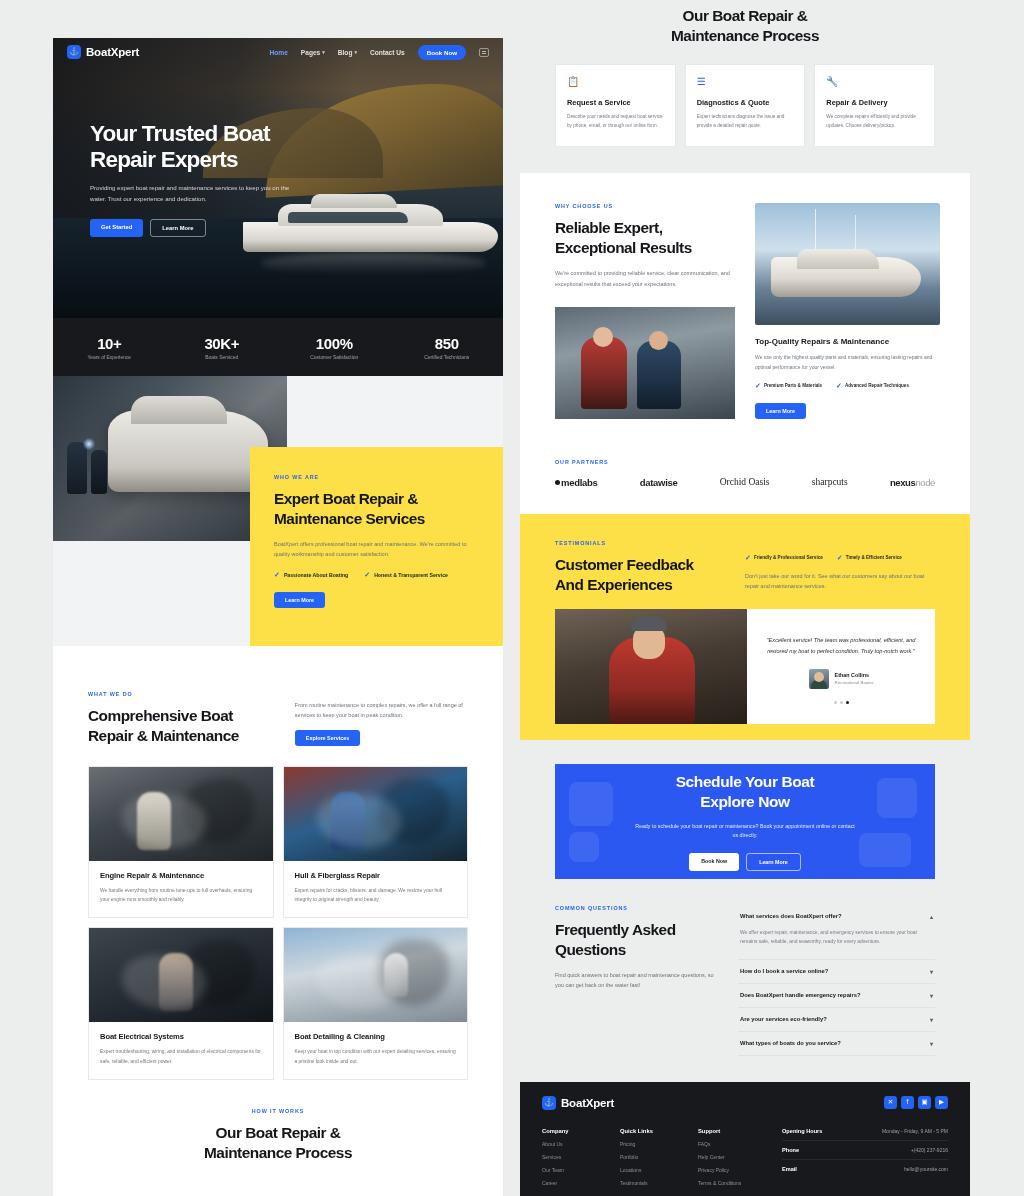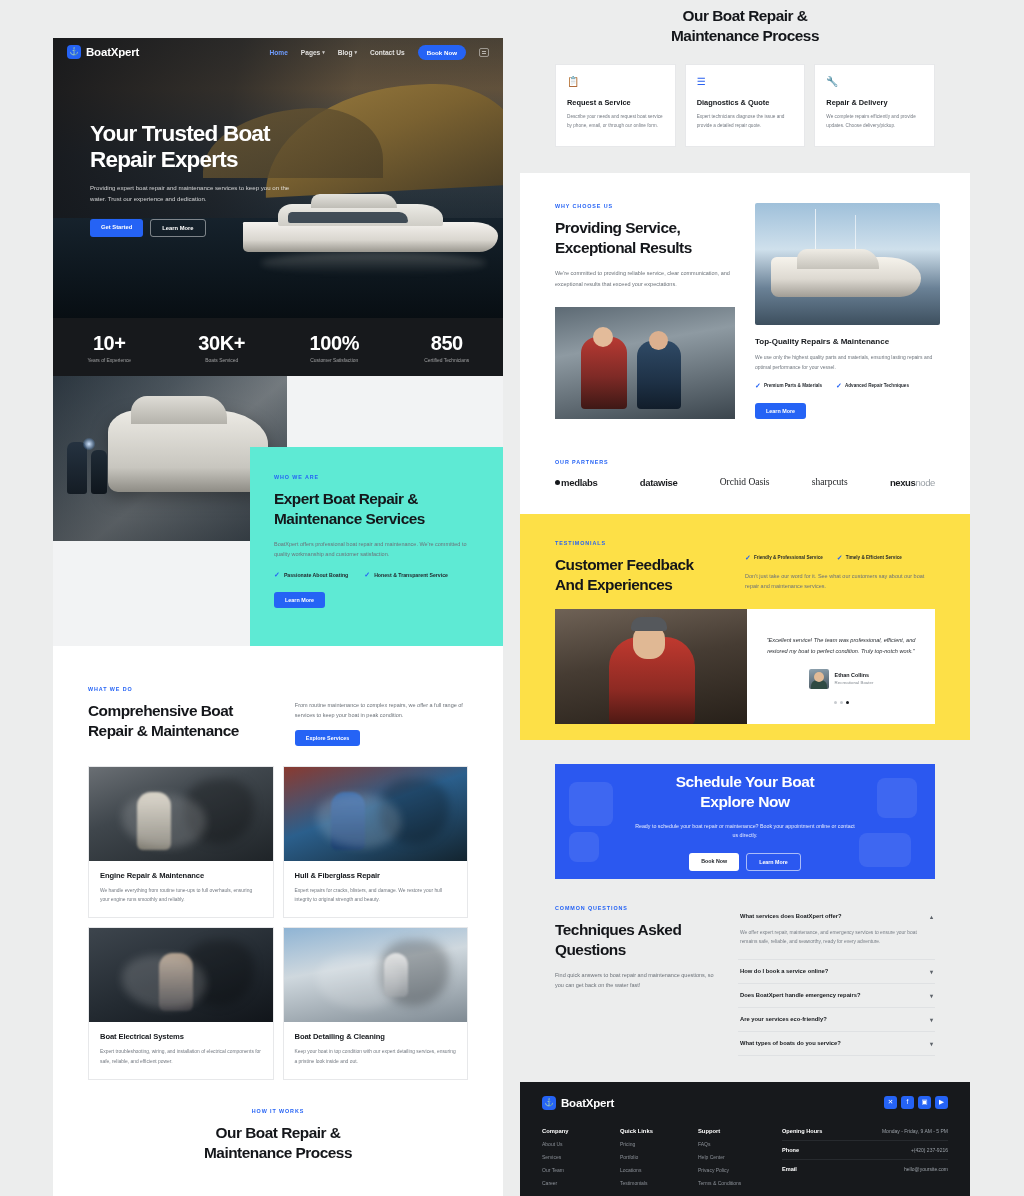--- a/index.html
+++ b/index.html
@@ -119,21 +119,21 @@
     background: transparent; color: #fff; font-size: 5.8px; font-weight: 600;
     padding: 5px 11px; border-radius: 3px; border: 1px solid rgba(255,255,255,.45);
   }
 
   
   .stats {
     position: relative; width: 450px; height: 58px; background: #17191c;
     display: flex; align-items: center;
   }
   .stat { flex: 1; text-align: center; }
-  .stat-num { color: #fff; font-size: 20px; font-weight: 700; letter-spacing: -.4px; }
+  .stat-num { color: #fff; font-size: 15px; font-weight: 700; letter-spacing: -.4px; }
   .stat-lab { color: rgba(255,255,255,.55); font-size: 4.9px; margin-top: 3px; }
 
   
   .about { position: relative; width: 450px; height: 270px; background: #f2f3f4; }
   .about-img {
     position: absolute; left: 0; top: 0; width: 234px; height: 165px;
     background:
       linear-gradient(180deg, rgba(10,14,18,.35), rgba(10,14,18,.55)),
       linear-gradient(140deg, #3c4a56 0%, #6e7b85 30%, #aeb6bb 55%, #53616c 100%);
     overflow: hidden;
@@ -156,38 +156,38 @@
   .about-img .worker2 {
     position: absolute; left: 38px; top: 74px; width: 16px; height: 44px;
     background: linear-gradient(180deg, #1f2b36, #0f161d); border-radius: 6px 6px 3px 3px;
   }
   .about-img .spark {
     position: absolute; left: 30px; top: 62px; width: 12px; height: 12px;
     background: radial-gradient(circle, #cfe4ff 0%, rgba(120,180,255,.25) 60%, transparent 75%);
   }
   .about-card {
     position: absolute; left: 197px; top: 71px; width: 253px; height: 199px;
-    background: #5eead4; padding: 27px 24px;
+    background: #fde047; padding: 27px 24px;
   }
   .eyebrow {
     color: #2563f5; font-size: 5.4px; font-weight: 700; letter-spacing: .9px;
   }
   .h2 { font-size: 15.4px; font-weight: 700; color: #14161a; line-height: 1.3; letter-spacing: -.5px; margin-top: 9px; }
   .body-sm { color: #6b7178; font-size: 5.5px; line-height: 1.85; margin-top: 10px; }
   .checks { display: flex; gap: 16px; margin-top: 12px; }
   .check { display: flex; align-items: center; gap: 4px; color: #22262b; font-size: 5.2px; font-weight: 600; }
   .tick { color: #2563f5; font-size: 7px; line-height: 1; }
   .btn-learn {
     display: inline-block; margin-top: 14px; background: #2563f5; color: #fff;
     font-size: 5.4px; font-weight: 600; padding: 5px 11px; border-radius: 3px;
   }
 
   
   .services { position: relative; width: 450px; background: #fff; padding: 40px 35px 0; }
-  .svc-head { display: flex; justify-content: space-between; align-items: flex-start; }
+  .svc-head { display: flex; justify-content: space-between; align-items: flex-end; }
   .svc-head .left { width: 215px; }
   .svc-head .right { width: 180px; padding-top: 14px; }
   .btn-explore {
     display: inline-block; margin-top: 10px; background: #2563f5; color: #fff;
     font-size: 5.4px; font-weight: 600; padding: 5px 11px; border-radius: 3px;
   }
   .svc-grid {
     margin-top: 20px; display: grid; grid-template-columns: 1fr 1fr;
     gap: 9px 9px;
   }
@@ -595,21 +595,21 @@
           <div class="proc-desc">We complete repairs efficiently and provide updates. Choose delivery/pickup.</div>
         </div>
       </div>
     </div>
 
     <div class="r-why">
       <div class="why-top">
         <div class="why-left">
           <div class="eyebrow">WHY CHOOSE US</div>
           <div class="h2">
-            <div>Providing Service,</div>
+            <div>Reliable Expert,</div>
             <div>Exceptional Results</div>
           </div>
           <div class="body-sm">We're committed to providing reliable service, clear communication, and exceptional results that exceed your expectations.</div>
           <div class="why-img-sec">
             <div class="p1"></div>
               <div class="p2"></div>
               <div class="h1f"></div>
               <div class="h2f"></div>
           </div>
         </div>
@@ -713,21 +713,21 @@
           <span class="btn-white">Book Now</span>
           <span class="btn-ghost">Learn More</span>
         </div>
       </div>
     </div>
 
     <div class="faq">
       <div class="faq-left">
         <div class="eyebrow">COMMON QUESTIONS</div>
         <div class="h2">
-          <div>Techniques Asked</div>
+          <div>Frequently Asked</div>
           <div>Questions</div>
         </div>
         <div class="body-sm">Find quick answers to boat repair and maintenance questions, so you can get back on the water fast!</div>
       </div>
       <div class="faq-right">
         <div class="faq-item">
           <div class="faq-q">
             <span>What services does BoatXpert offer?</span>
             <span class="chev">▴</span>
           </div>

